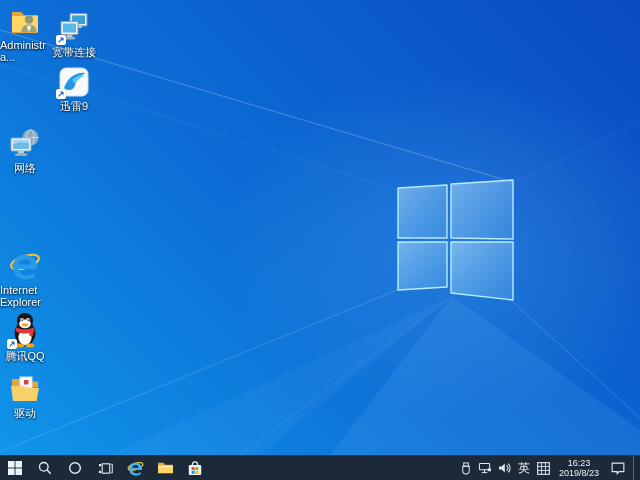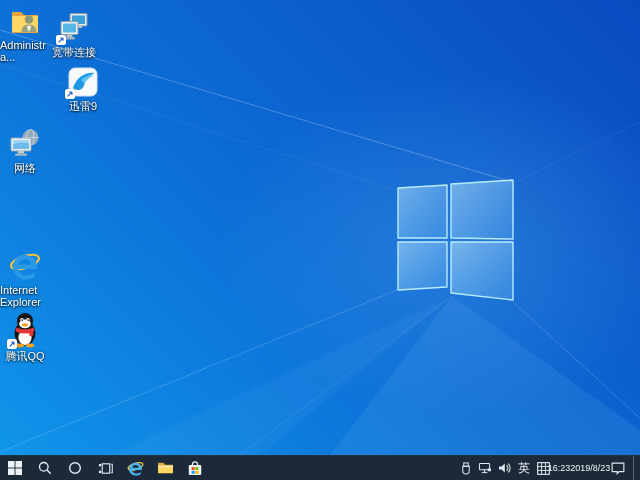--- a/index.html
+++ b/index.html
@@ -27,21 +27,21 @@
 
   
   .taskbar{position:absolute;left:0;bottom:0;width:640px;height:25px;background:#1c2938;
     display:flex;align-items:center;border-top:1px solid rgba(255,255,255,.04)}
   .tb-left{display:flex;height:100%}
   .tb-btn{width:30px;height:100%;background:transparent;border:none;display:flex;align-items:center;
     justify-content:center;padding:0;cursor:pointer}
   .tb-tray{margin-left:auto;display:flex;align-items:center;height:100%;gap:4px;padding-right:2px}
   .tray-ico{display:flex;align-items:center;justify-content:center;height:100%;padding:0 1px;cursor:pointer}
   .lang{color:#eef3f8;font-size:12px;line-height:25px;padding:0 2px;cursor:pointer}
-  .clock{display:flex;flex-direction:row;align-items:center;justify-content:center;color:#f0f4f8;
+  .clock{display:flex;flex-direction:column;align-items:center;justify-content:center;color:#f0f4f8;
     font-size:9px;line-height:10.5px;width:48px;cursor:pointer;text-align:center}
   .show-desktop{width:5px;height:100%;border-left:1px solid rgba(255,255,255,.28);cursor:pointer}
 </style>
 </head>
 <body>
 
 <div class="desktop">
 
   <svg class="wallpaper-layer" width="640" height="455">
     <line x1="0" y1="30" x2="512" y2="182" stroke="rgba(255,255,255,.32)" stroke-width="0.8"></line>
@@ -96,21 +96,21 @@
       <span class="badge">
         <svg viewBox="0 0 10 10" width="8" height="8">
             <path d="M2 8L7.5 2.5M7.5 2.5H4M7.5 2.5V6" stroke="#2f5fd0" stroke-width="1.5" fill="none"></path>
           </svg>
       </span>
     </div>
     <div class="desk-label">宽带连接</div>
   </div>
 
 
-  <div class="desk-icon" style="left:58px;top:66px">
+  <div class="desk-icon" style="left:49px;top:66px">
     <div class="ico">
       <svg viewBox="0 0 32 32" width="32" height="32">
         <rect x="2" y="2" width="28" height="28" rx="6" fill="#f6fafc" stroke="#d4e0ea"></rect>
         <path d="M6 22C10 10 20 6 27.5 7 21 10 19 13 17 19.5 15 24.5 10.5 25.5 6 22Z" fill="#1f98e6"></path>
         <path d="M14 14C18 10 23 8.6 26.5 9.6 22 12 19.5 14 17.5 17.5Z" fill="#63c3f4"></path>
       </svg>
       <span class="badge">
         <svg viewBox="0 0 10 10" width="8" height="8">
             <path d="M2 8L7.5 2.5M7.5 2.5H4M7.5 2.5V6" stroke="#2f5fd0" stroke-width="1.5" fill="none"></path>
           </svg>
@@ -165,20 +165,32 @@
   <div class="desk-icon" style="left:0;top:250px">
     <div class="ico">
       <svg viewBox="0 0 32 32" width="32" height="32">
         <ellipse cx="16" cy="12" rx="14.5" ry="6" fill="none" stroke="#f4c838" stroke-width="2.1" transform="rotate(-18 16 12)"></ellipse>
         <path fill="#2a9ae8" fill-rule="evenodd" d="M16 5C23 5 28 10 28 16.5L28 19 9.5 19C10.4 23 13.3 25.5 17.2 25.5 20.2 25.5 23.2 24.5 25.7 22.5L25.7 27C23.2 28.6 20 29.4 16.5 29.4 9.2 29.4 4 24.2 4 17 4 10 9.2 5 16 5ZM9.7 14.6 22.6 14.6C22 11.5 19.5 9.3 16.1 9.3 12.7 9.3 10.4 11.4 9.7 14.6Z"></path>
       </svg>
     </div>
     <div class="desk-label">Internet Explorer</div>
   </div>
 
+  <div class="desk-icon" style="left:0;top:373px">
+    <div class="ico">
+      <svg viewBox="0 0 32 32" width="32" height="32">
+        <path d="M3 6h9l2.5 2.5H29v6H3z" fill="#e0a844"></path>
+        <rect x="11" y="4" width="12" height="17" fill="#fdfdfd" stroke="#d8dde2"></rect>
+        <rect x="15" y="7" width="4.5" height="4.5" fill="#d94040"></rect>
+        <path d="M13 14h8M13 17h8" stroke="#c8cdd2" stroke-width="1"></path>
+        <path d="M2 13h12l2 2h14l-2.5 13H4z" fill="#f8d06a"></path>
+      </svg>
+    </div>
+    <div class="desk-label">驱动</div>
+  </div>
 
 </div>
 
 <div class="taskbar">
   <div class="tb-left">
 
     <button class="tb-btn">
       <svg viewBox="0 0 15 15" width="14" height="14">
         <rect x="0" y="0" width="7" height="7" fill="#eef3f7"></rect>
           <rect x="8" y="0" width="7" height="7" fill="#eef3f7"></rect>

